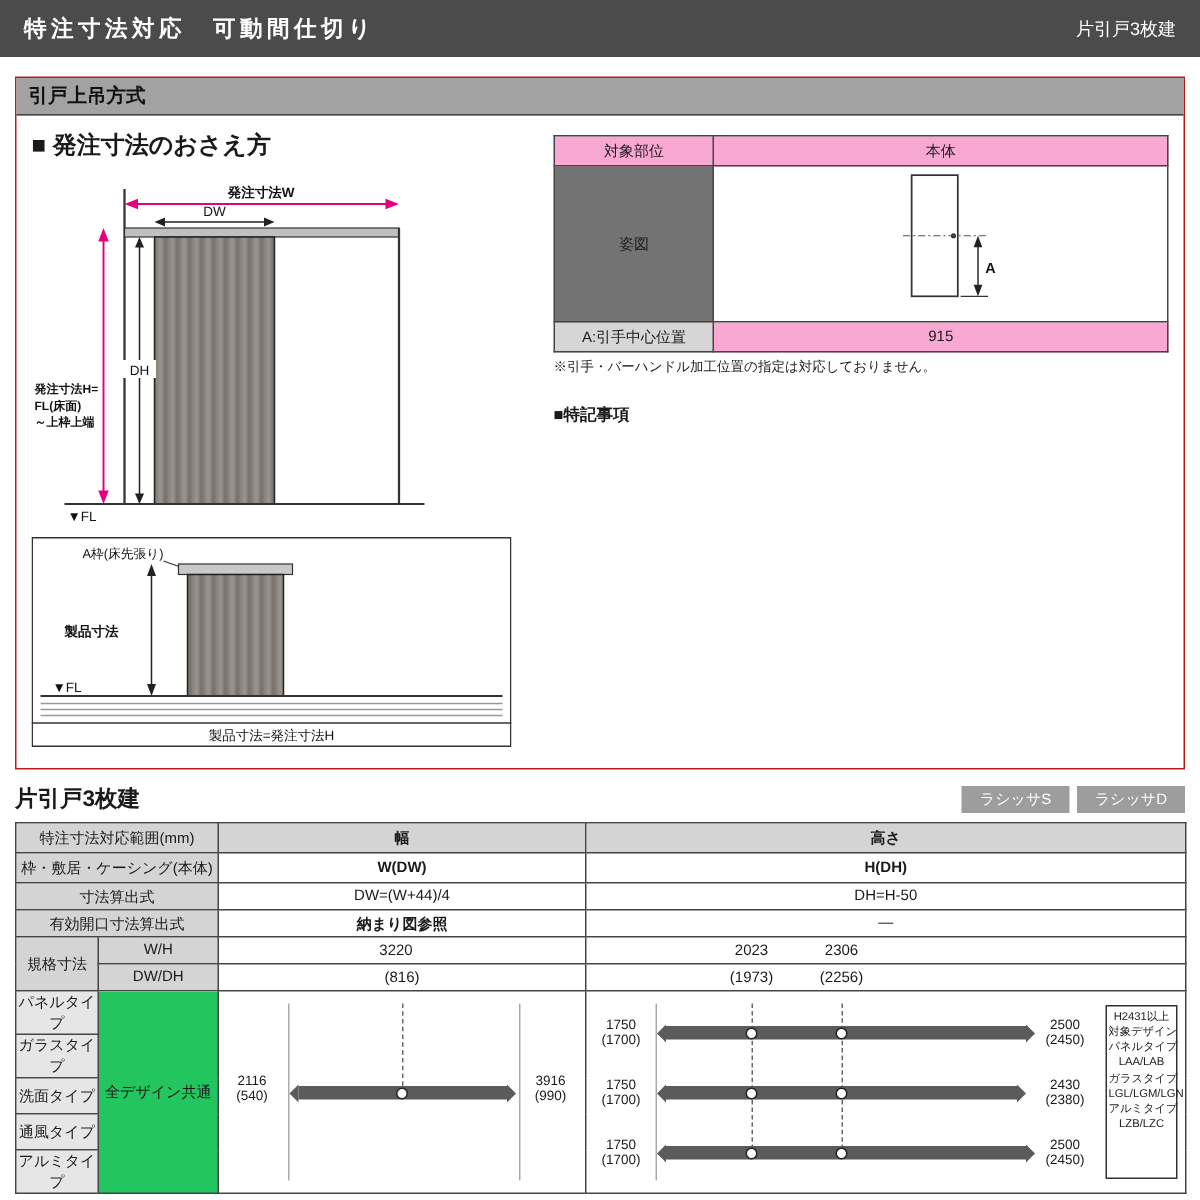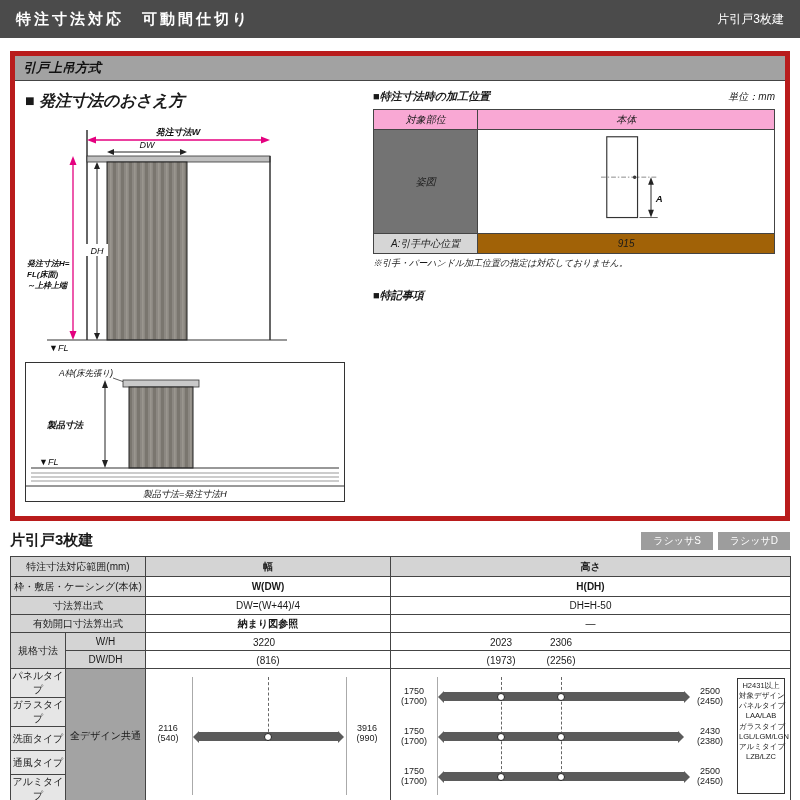--- a/index.html
+++ b/index.html
@@ -6,39 +6,39 @@
   html,body { width: 800px; height: 800px; background:#fff; overflow:hidden;
     font-family:"Liberation Sans", sans-serif; color:#1a1a1a; }
 
   
   .topbar { height:38px; background:#4b4b4b; color:#fff; display:flex;
     align-items:center; justify-content:space-between; padding:0 16px; }
   .topbar .ttl { font-size:15px; font-weight:bold; letter-spacing:3px; }
   .topbar .sub { font-size:12px; }
 
   
-  .panel1 { margin:13px 10px 0; border:5px solid #b91c1c;font-style:italic; }
+  .panel1 { margin:13px 10px 0; border:1px solid #b91c1c; }
   .panel1-hd { background:#a2a2a2; border-bottom:1px solid #444;
     font-size:13px; font-weight:bold; padding:3px 8px; color:#111; }
   .p1-body { display:flex; gap:16px; padding:8px 10px 14px; }
   .leftcol { width:332px; flex:none; }
   .diag-title { font-size:16px; font-weight:bold; margin:2px 0 4px; }
   .svg1 { width:320px; height:238px; display:block; }
   .svg2 { width:320px; height:140px; display:block; margin-top:8px; }
   .rightcol { flex:1; min-width:0; }
   .proc-hdrow { display:flex; justify-content:space-between; align-items:baseline; }
   .proc-hdrow .t { font-size:11px; font-weight:bold; }
   .proc-hdrow .u { font-size:10px; }
   table.proc { width:100%; border-collapse:collapse; margin-top:5px; table-layout:fixed; }
   table.proc td, table.proc th { border:1px solid #444; font-size:10px; font-weight:normal; text-align:center; }
   .pc-hd { background:#f9a8d4; height:20px; }
   .pc-label { background:#737373; }
   .pc-fig { height:104px; background:#fff; }
   .pc-hd2 { background:#d6d6d6; height:20px; }
-  .pc-val { background:#a16207; }
+  .pc-val { background:#f9a8d4; }
   .proc-note { font-size:9px; margin-top:3px; }
   .notes-title { font-size:11px; font-weight:bold; margin-top:18px; }
   .notes-body { font-size:10.5px; line-height:1.55; margin-top:4px; text-align:justify; }
 
   
   .panel2 { margin:10px 10px 0; }
   .p2-hdrow { display:flex; justify-content:space-between; align-items:flex-end; }
   .p2-title { font-size:15px; font-weight:bold; }
   .badges { display:flex; gap:5px; }
   .badge { background:#9d9d9d; color:#fff; font-size:10px; padding:2px 12px; }
@@ -46,21 +46,21 @@
   table.spec { border-collapse:collapse; table-layout:fixed; width:780px; }
   table.spec td { border:1px solid #444; font-size:10px; text-align:center;
     vertical-align:middle; padding:0; overflow:hidden; }
   td.hd  { background:#d4d4d4; font-size:9px; }
   td.hdb { background:#d4d4d4; font-size:11px; font-weight:bold; }
   td.val { background:#fff; }
   td.b   { font-weight:bold; }
   td.big { font-size:11px; font-weight:bold; }
   .r20 td { height:20px; } .r18 td { height:18px; }
   td.ty { background:#e6e6e6; font-size:8px; height:24px; }
-  td.common { background:#a3a3a3; font-size:9px; }
+  td.common { background:#22c55e; font-size:9px; }
   td.rel { position:relative; }
   .posval { position:absolute; top:50%; transform:translate(-50%,-50%); white-space:nowrap; }
   td.diagcell { padding:0; background:#fff; }
   .wdiag,.hdiag { position:relative; height:118px; }
   .vdash { position:absolute; top:0; width:0; border-left:1px dashed #666; }
   .vsep  { position:absolute; top:0; bottom:0; width:0; border-left:1px solid #aaa; }
   .rng-label { position:absolute; text-align:center; font-size:9px; line-height:1.15; }
   .rng-label span { display:block; }
   .bar { position:absolute; height:9px; background:#5b5b5b; }
   .bar::before { content:""; position:absolute; left:-6px; top:-1.5px;
@@ -149,24 +149,20 @@
           <line x1="6" y1="111" x2="314" y2="111"></line>
           <line x1="6" y1="115" x2="314" y2="115"></line>
           <line x1="6" y1="119" x2="314" y2="119"></line>
         </g>
         <line x1="0" y1="124" x2="320" y2="124" stroke="#333" stroke-width="1"></line>
         <text x="160" y="135" font-size="9" text-anchor="middle">製品寸法=発注寸法H</text>
       </svg>
     </div>
 
     <div class="rightcol">
-      <div class="proc-hdrow">
-        <span class="t">■特注寸法時の加工位置</span>
-        <span class="u">単位：mm</span>
-      </div>
       <table class="proc">
         <colgroup>
             <col style="width:26%">
             <col style="width:74%">
           </colgroup>
         <tbody>
             <tr>
           <th class="pc-hd">対象部位</th>
           <th class="pc-hd">本体</th>
         </tr>

